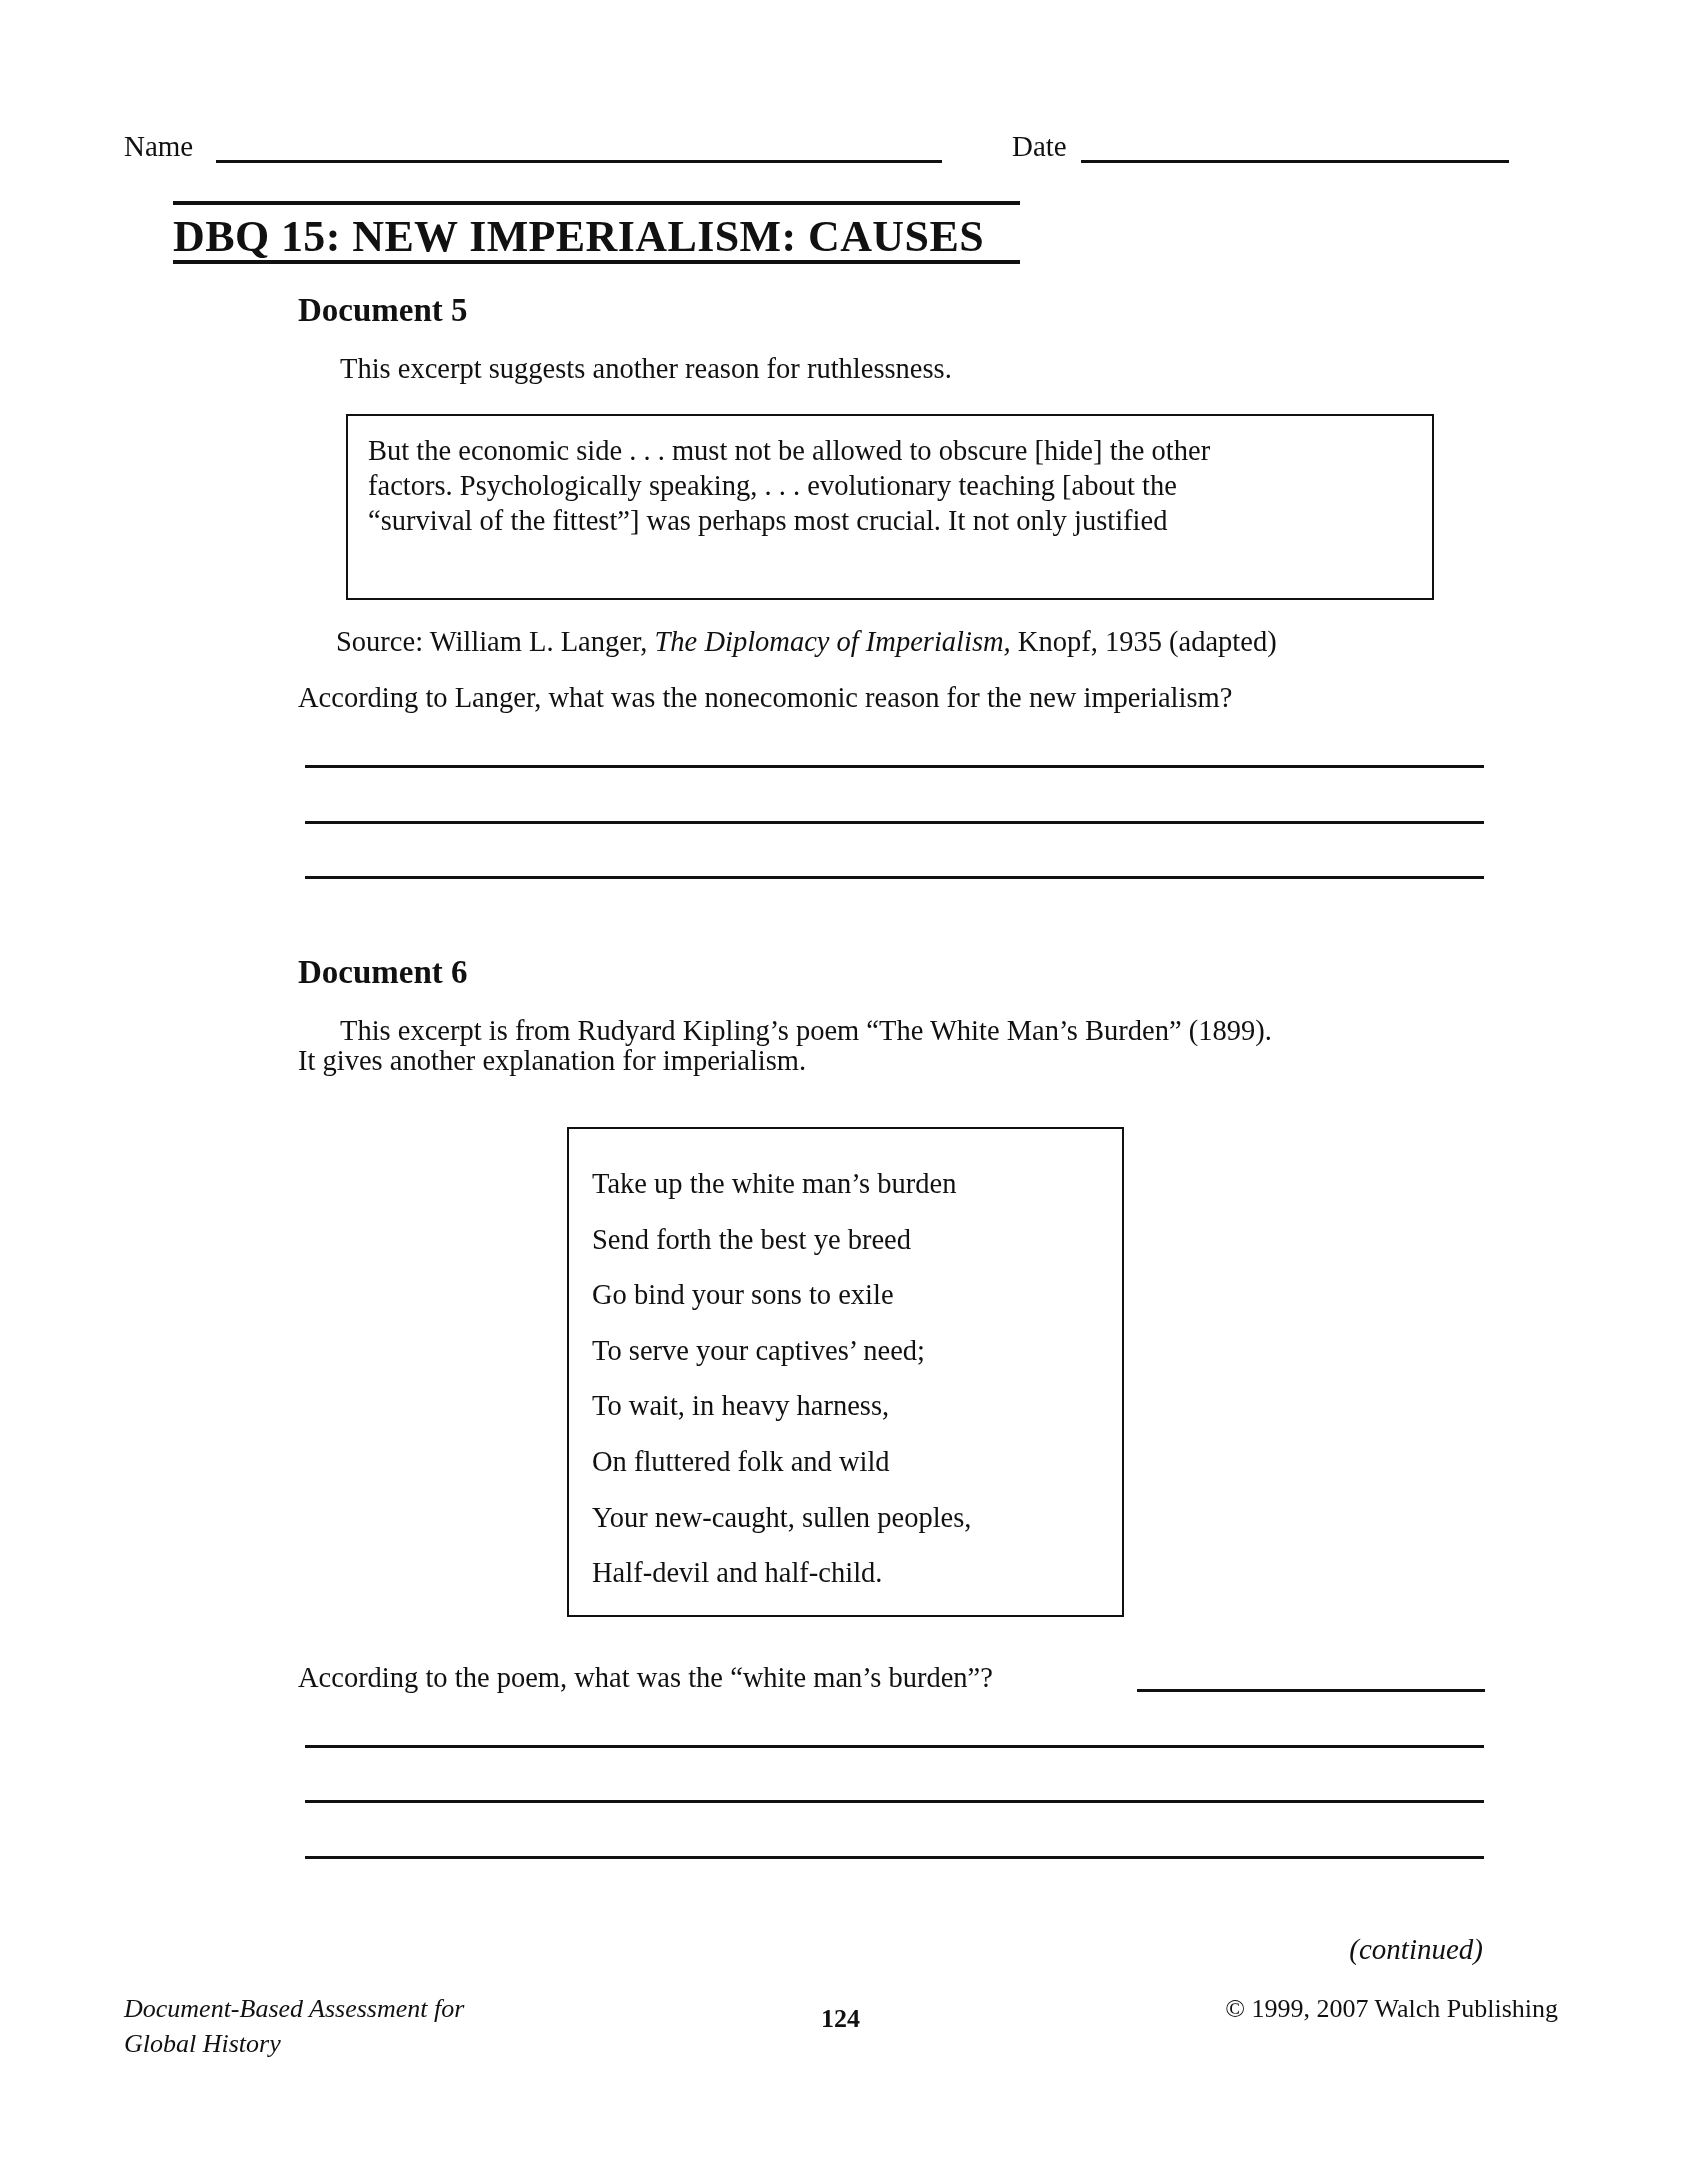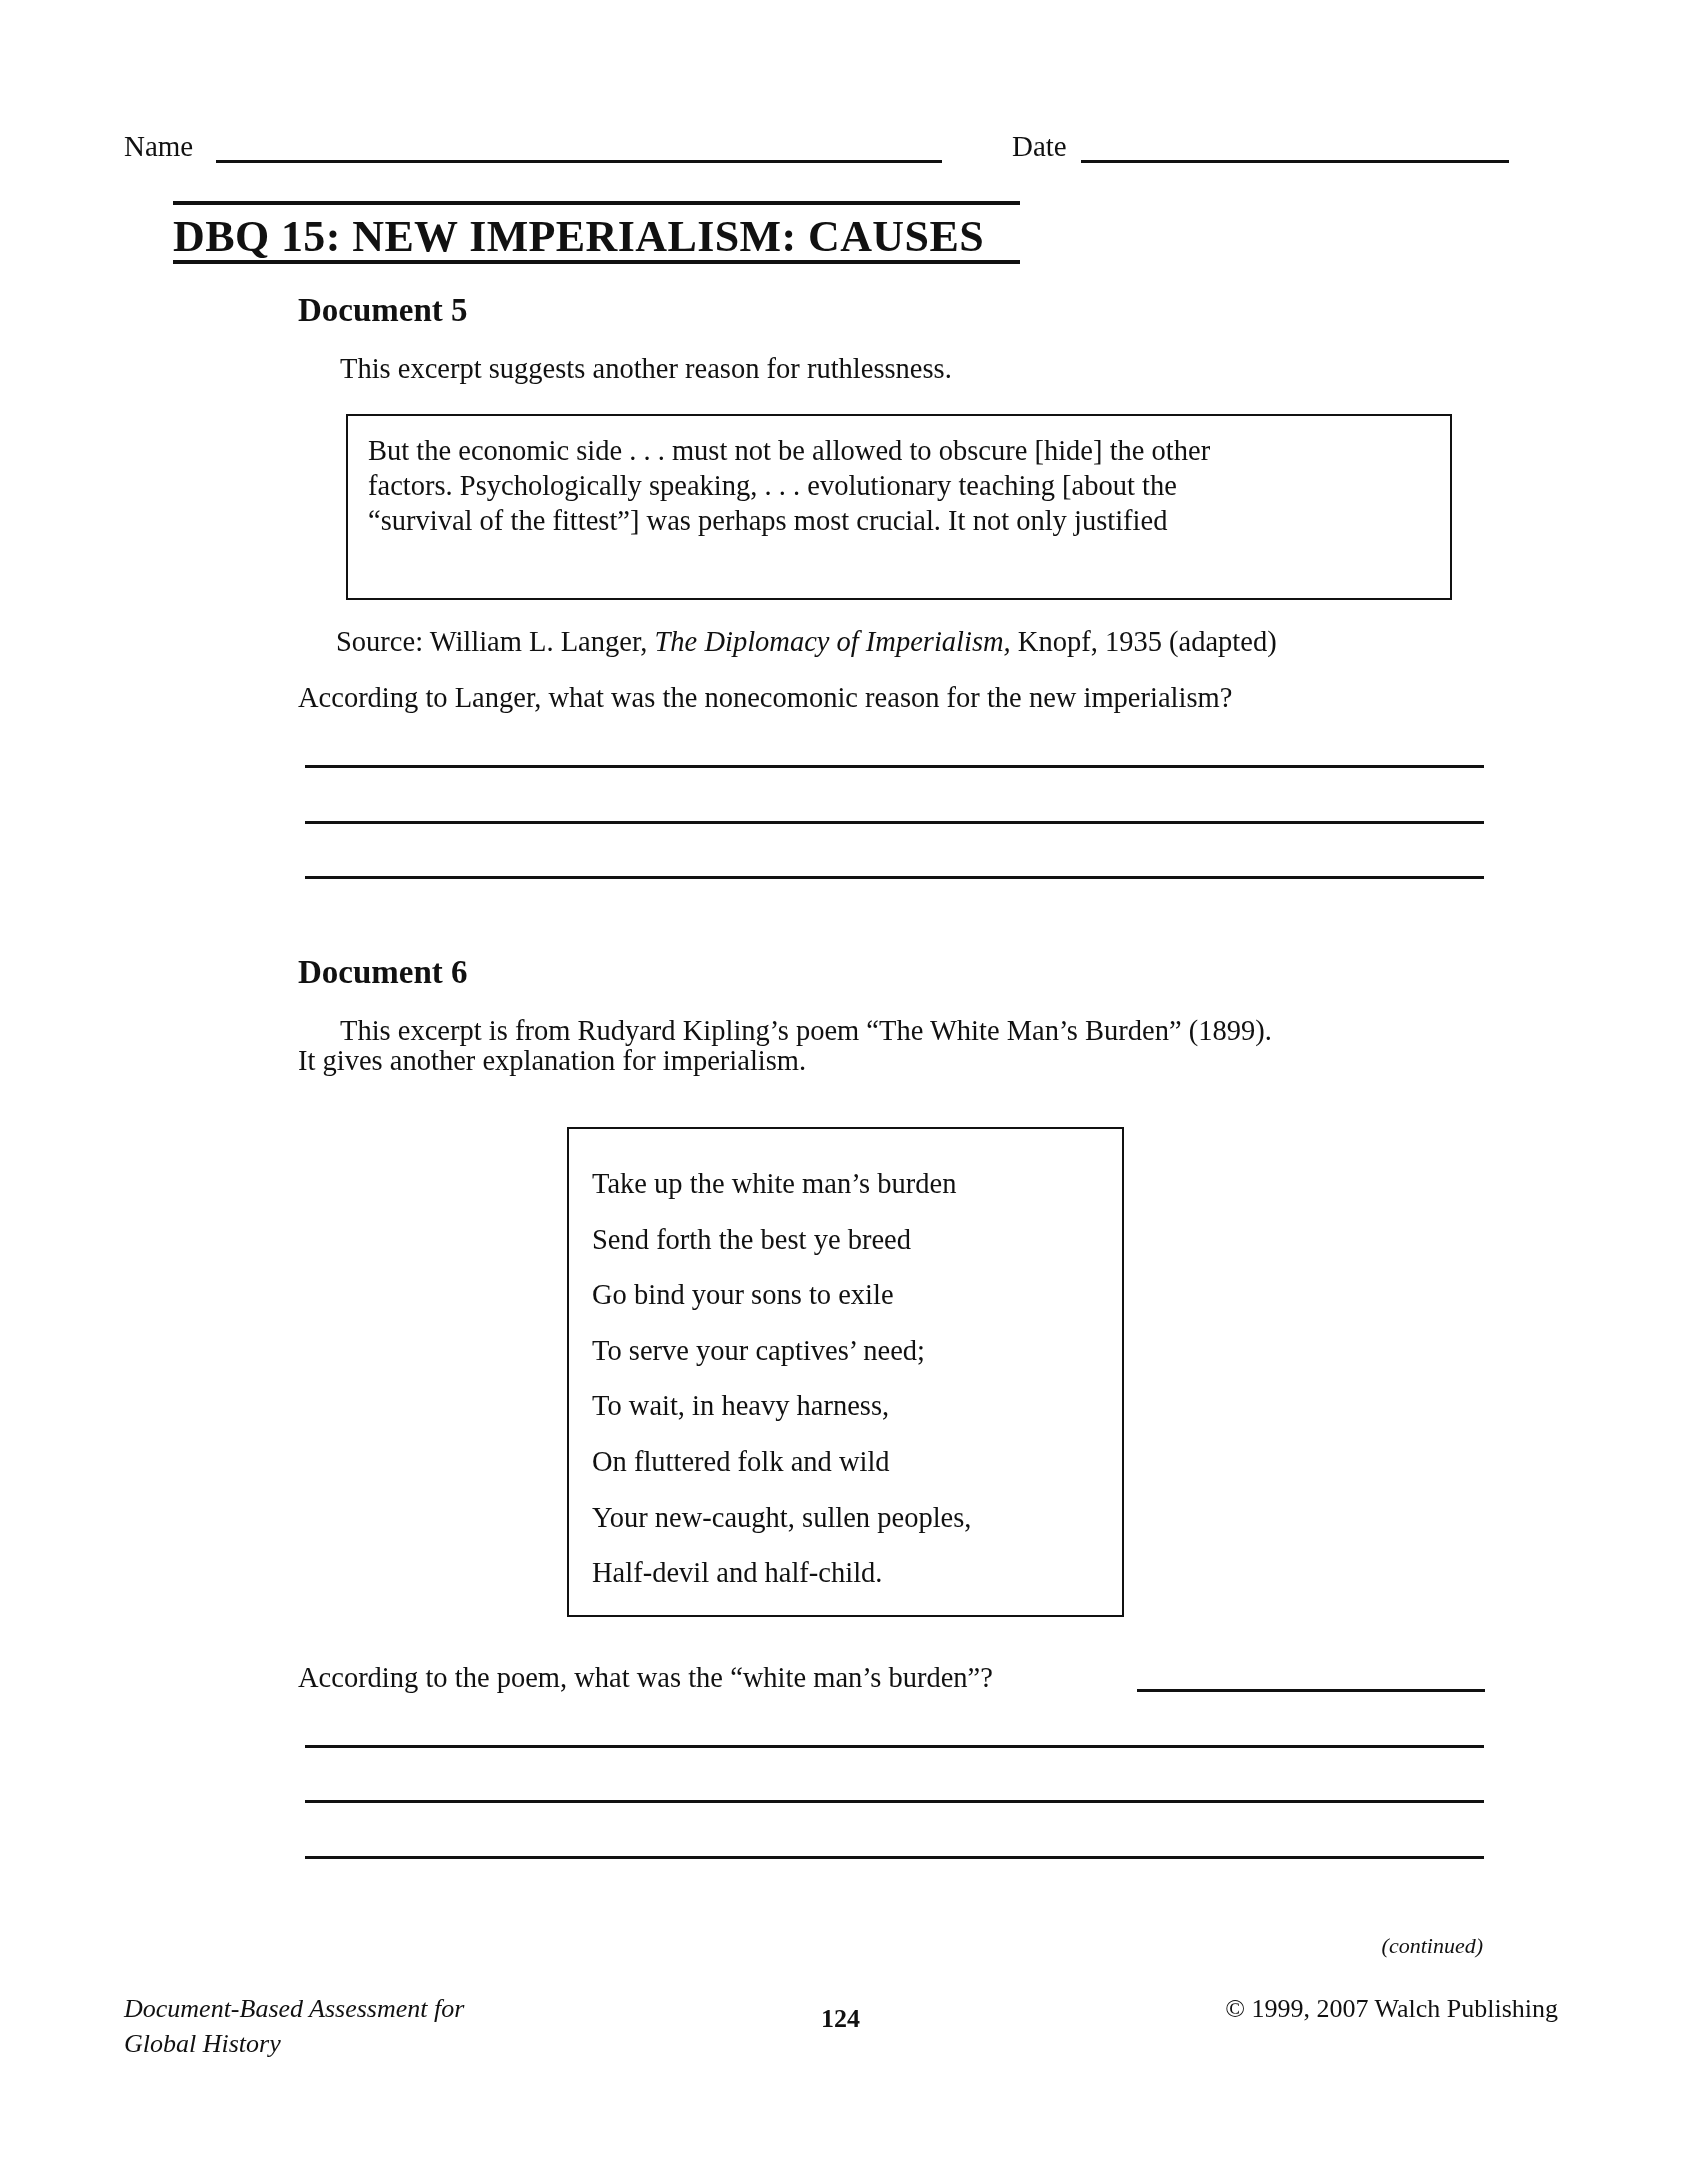--- a/index.html
+++ b/index.html
@@ -11,36 +11,36 @@
   .rule { position: absolute; background: #111111; }
   .body-text { font-size: 28.5px; line-height: 1; }
   .name-label { left: 124px; top: 130px; font-size: 29px; }
   .date-label { left: 1012px; top: 130px; font-size: 29px; }
   .title {
     left: 173px; top: 211px; font-size: 44px; font-weight: bold; letter-spacing: 0.4px;
   }
   .doc-heading { font-size: 33px; font-weight: bold; }
   .quote-box {
     position: absolute; left: 346px; top: 414px; width: 1084px; height: 182px;
-    border: 2.6px solid #111111; box-sizing: content-box; padding-left: 18px;
+    border: 2.6px solid #111111; box-sizing: content-box;
   }
   .quote-text {
     position: absolute; left: 20px; top: 17.3px; width: 1046px;
     font-size: 28.5px; line-height: 35px; white-space: normal;
   }
   .poem-box {
     position: absolute; left: 567px; top: 1127px; width: 553px; height: 486px;
     border: 2.6px solid #111111; box-sizing: content-box;
   }
   .poem-line { position: absolute; left: 23px; font-size: 28.5px; white-space: nowrap; }
   .italic { font-style: italic; }
   .footer-left { left: 124px; top: 1991px; font-size: 26px; font-style: italic; line-height: 35px; }
   .page-num { left: 821px; top: 2004px; font-size: 26px; font-weight: bold; }
   .copyright { right: 125px; top: 1994px; font-size: 26px; }
-  .continued { right: 200px; top: 1933px; font-size: 22px; font-style: italic; }
+  .continued { right: 200px; top: 1933px; font-size: 29px; font-style: italic; }
 </style>
 </head>
 <body>
 
 <div class="abs name-label">Name</div>
 <div class="rule" style="left:216px; top:160px; width:726px; height:2.6px;"></div>
 <div class="abs date-label">Date</div>
 <div class="rule" style="left:1081px; top:160px; width:428px; height:2.6px;"></div>
 
 <div class="rule" style="left:173px; top:201px; width:847px; height:4.3px;"></div>

